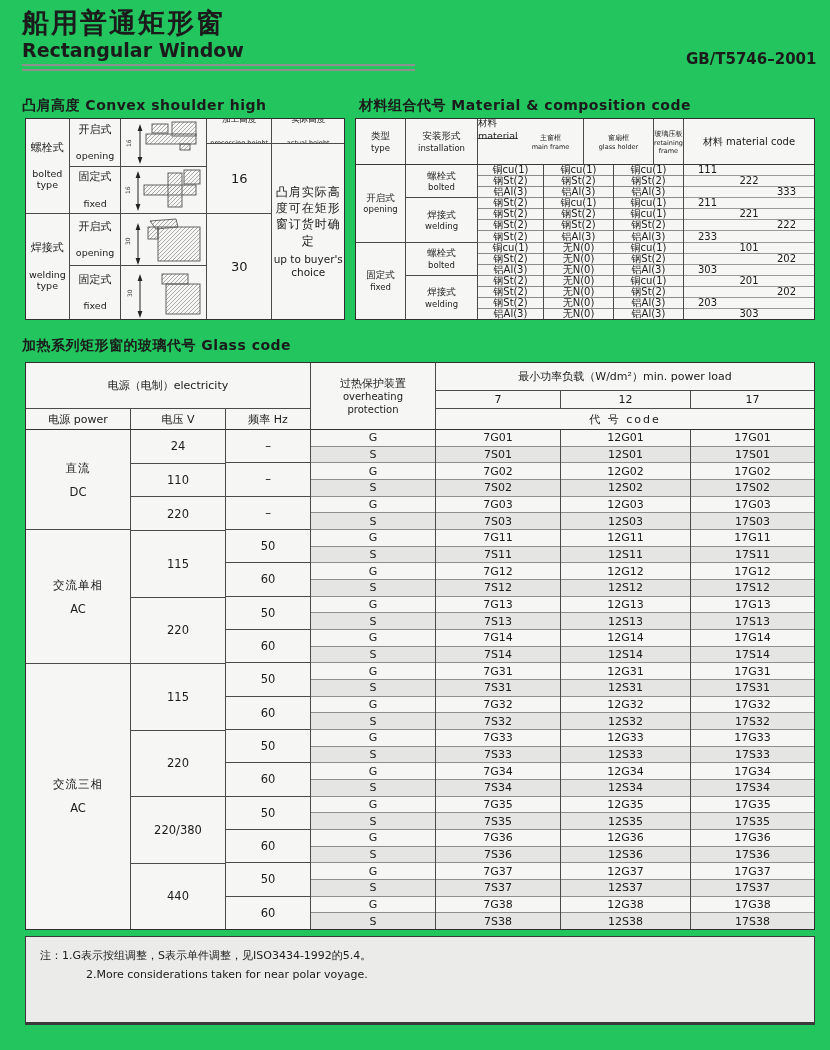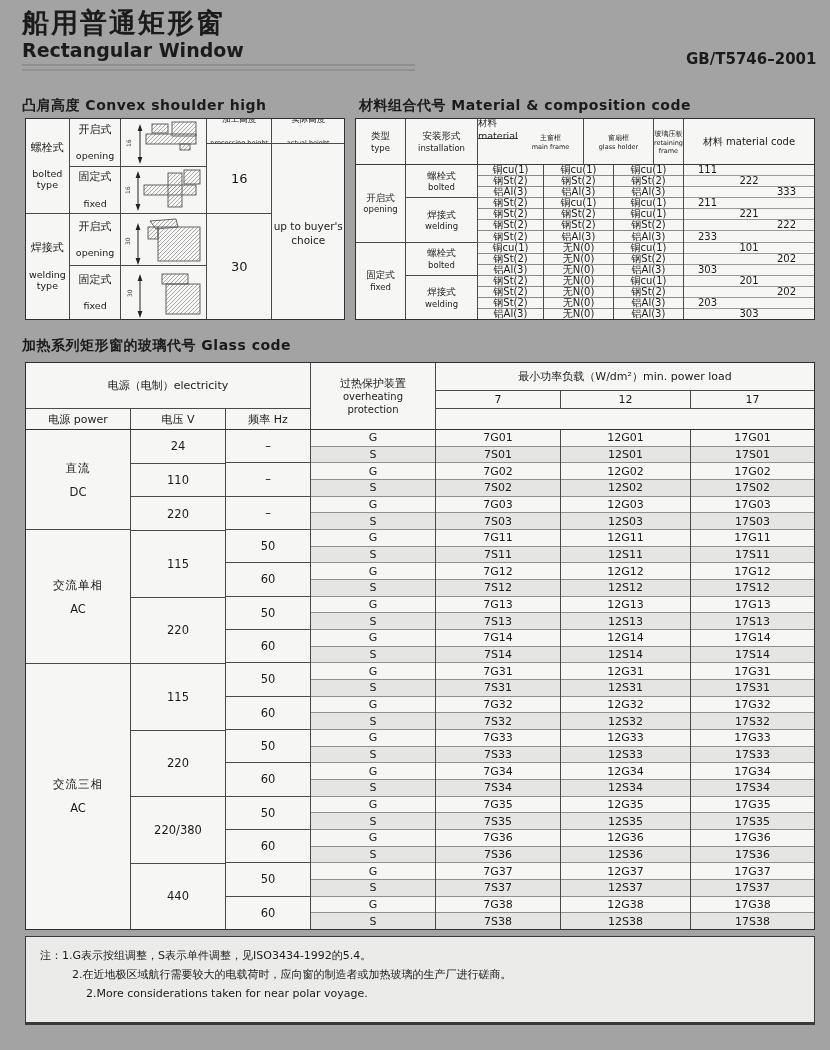--- a/index.html
+++ b/index.html
@@ -1,18 +1,18 @@
 <!DOCTYPE html>
 <html><head>
 <meta charset="utf-8">
 <style>
   * { margin:0; padding:0; box-sizing:border-box; }
   html,body { background:#e9e9e7; }
   body { font-family:"DejaVu Sans","Liberation Sans",sans-serif; color:#1b1b1b; }
-  .page { position:relative; width:830px; height:1050px; background:#a3a3a3; overflow:hidden; }
+  .page { position:relative; width:830px; height:1050px; background:#22c55e; overflow:hidden; }
 
   
   .title-block { position:absolute; left:22px; top:8px; }
   .title-cn { font-size:27px; font-weight:bold; letter-spacing:2px; line-height:1.1; }
   .title-en { font-size:19px; font-weight:bold; margin-top:1px; }
   .dbl-rule { width:393px; height:7px; margin-top:3px;
               border-top:2px solid #8f8f8f; border-bottom:2px solid #8f8f8f; }
   .std-code { position:absolute; left:686px; top:50px; font-size:15px; font-weight:bold; }
 
   
@@ -230,20 +230,21 @@
       </div>
       <div class="fcell sh-val" style="height:70px;">16</div>
       <div class="fcell sh-val lastrow" style="flex:1;">30</div>
     </div>
     <div class="fcol sh-c5 last">
       <div class="fcell sh-head" style="height:25px;">
         <span class="cn">实际高度</span>
         <span class="en">actual height</span>
       </div>
       <div class="fcell sh-note lastrow" style="flex:1;">
+        <span class="cn">凸肩实际高度可在矩形窗订货时确定</span>
         <span class="en">up to buyer's choice</span>
       </div>
     </div>
   </div>
 
   <div class="ftable material">
     <div class="m-header">
       <div class="mh-cell m-w-type fcol" style="justify-content:center;">
         <span class="cn">类型</span>
         <span class="en">type</span>
@@ -382,20 +383,21 @@
         <span class="en">overheating</span>
         <span class="en">protection</span>
       </div>
       <div class="gh-load">
         <div class="gh-load-title">最小功率负载（W/dm²）min. power load</div>
         <div class="gh-load-cols">
           <div class="glw1">7</div>
           <div class="glw2">12</div>
           <div class="glw3">17</div>
         </div>
+        <div class="gh-code-title">代 号 code</div>
       </div>
     </div>
     <div class="g-body" id="glass-body">
         <div class="fcol g-c-power">
           <div class="grp" style="flex: 6 1 0%;">
             <div class="cn">直流</div>
             <div class="en">DC</div>
           </div>
           <div class="grp" style="flex: 8 1 0%;">
             <div class="cn">交流单相</div>
@@ -560,17 +562,16 @@
           <div class="g-cell">17G37</div>
           <div class="g-cell shade">17S37</div>
           <div class="g-cell">17G38</div>
           <div class="g-cell shade">17S38</div>
         </div>
       </div>
   </div>
 
   <div class="notes">
     <div class="note-line nl1">注：1.G表示按组调整，S表示单件调整，见ISO3434-1992的5.4。</div>
-    <div class="note-line nl2">2.在近地极区域航行需要较大的电载荷时，应向窗的制造者或加热玻璃的生产厂进行磋商。</div>
     <div class="note-line nl4">2.More considerations taken for near polar voyage.</div>
   </div>
 
 </div>
 
 </body></html>

